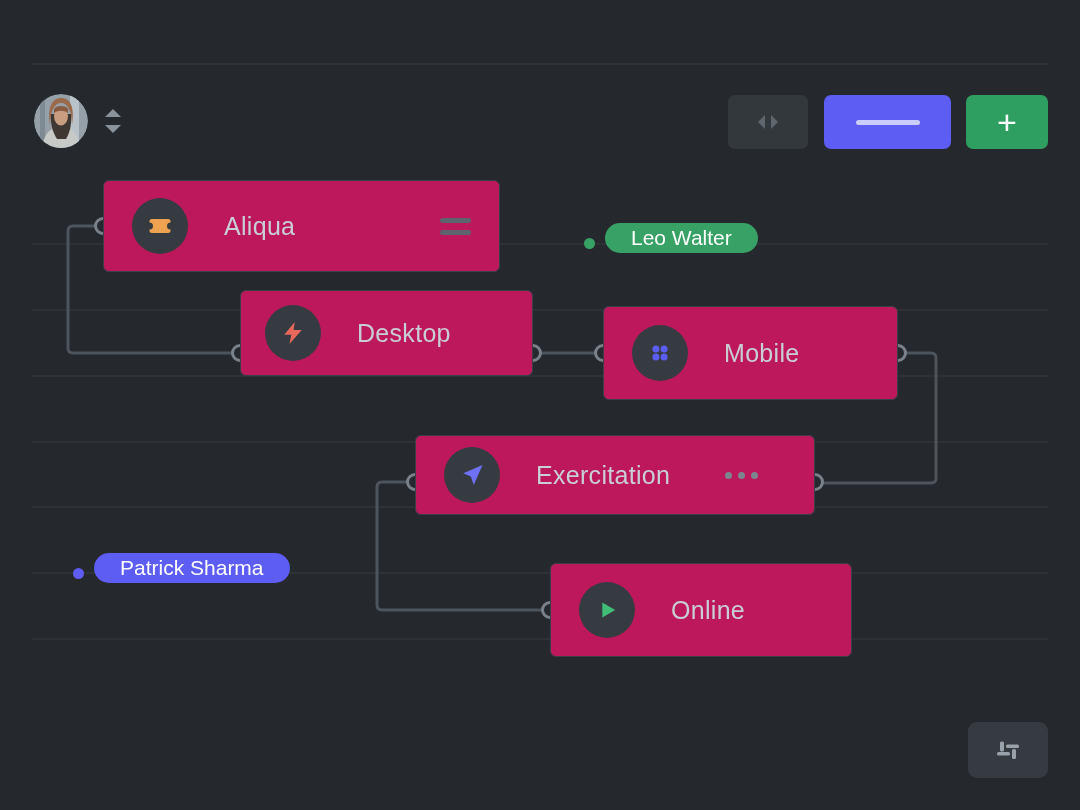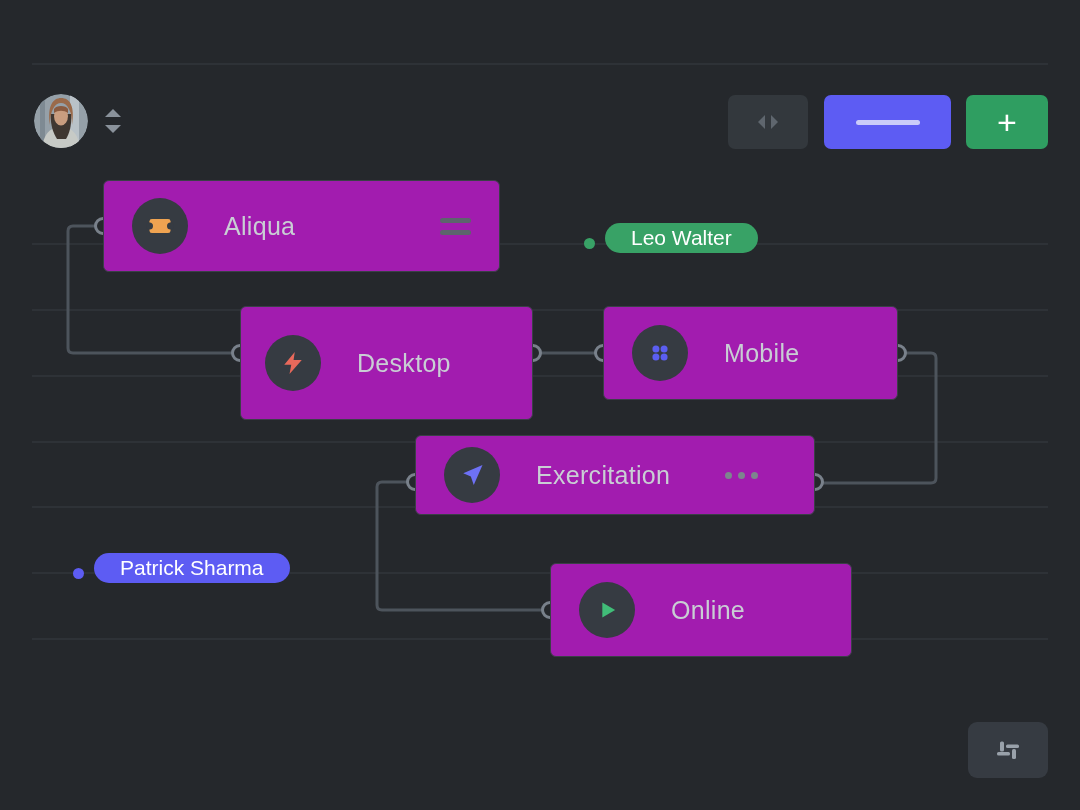--- a/index.html
+++ b/index.html
@@ -12,21 +12,21 @@
   
   .avatar{position:absolute;left:34px;top:94px;width:54px;height:54px;border-radius:50%;overflow:hidden;}
   .sort-icon{position:absolute;left:102px;top:105px;width:22px;height:32px;}
   .btn{position:absolute;top:95px;height:54px;border-radius:7px;display:flex;align-items:center;justify-content:center;cursor:pointer;}
   .btn-gray{left:728px;width:80px;background:#33383d;}
   .btn-purple{left:824px;width:127px;background:#5d5cf3;}
   .btn-green{left:966px;width:82px;background:#2f9e61;color:#fff;font-size:34px;font-weight:400;line-height:0;}
   .dash{width:64px;height:5px;border-radius:3px;background:#caccf9;}
   
   .node{
-    position:absolute;background:#a21caf;border:1px solid #3a4047;border-radius:6px;
+    position:absolute;background:#be185d;border:1px solid #3a4047;border-radius:6px;
     display:flex;align-items:center;box-sizing:border-box;padding:0 28px;
   }
   .node .icon-circle{
     width:56px;height:56px;border-radius:50%;background:#363b42;flex:0 0 auto;
     display:flex;align-items:center;justify-content:center;
   }
   .node .label{margin-left:36px;font-size:25px;color:#c9ced4;letter-spacing:.3px;}
   .handle{margin-left:auto;display:flex;flex-direction:column;gap:7px;}
   .handle span{display:block;width:31px;height:5px;border-radius:2.5px;background:#5d646d;}
   .ellipsis{margin-left:auto;display:flex;gap:6px;margin-right:28px;}
@@ -114,21 +114,21 @@
         <circle cx="21" cy="12" r="3" fill="#363b42"></circle>
       </svg>
     </div>
     <span class="label">Aliqua</span>
     <div class="handle">
         <span></span>
         <span></span>
       </div>
   </div>
 
-  <div class="node" style="left:240px;top:306px;width:293px;height:114px;padding-left:24px;">
+  <div class="node" style="left:240px;top:290px;width:293px;height:86px;padding-left:24px;">
     <div class="icon-circle">
       <svg width="28" height="28" viewBox="0 0 24 24">
         <path d="M13.5 2.5 L4.5 13.5 L10.5 13.5 L9 21.5 L19.5 9.5 L12.5 9.5 Z" stroke-linejoin="round" fill="#e8695b"></path>
       </svg>
     </div>
     <span class="label">Desktop</span>
   </div>
 
   <div class="node" style="left:603px;top:306px;width:295px;height:94px;">
     <div class="icon-circle">

